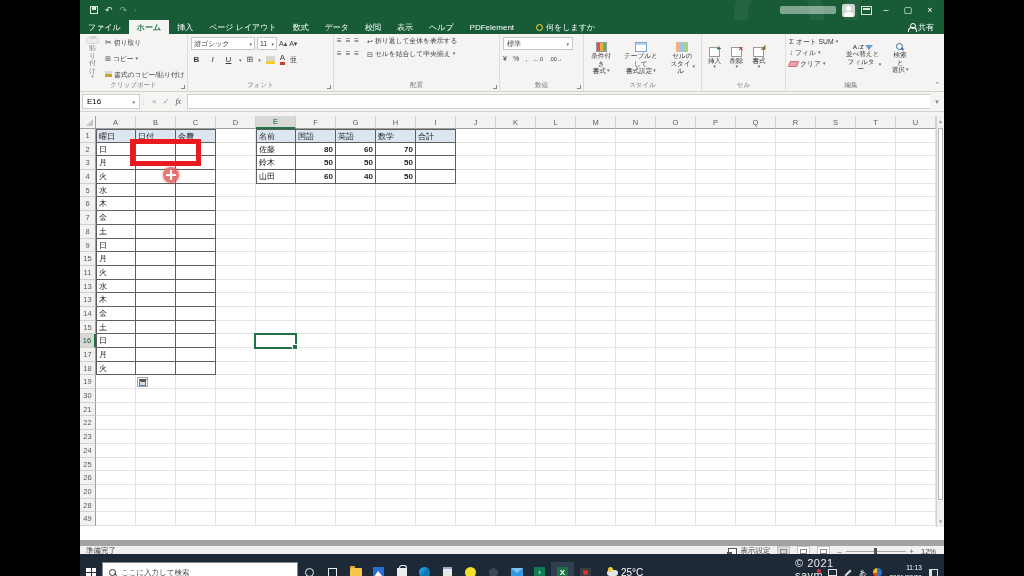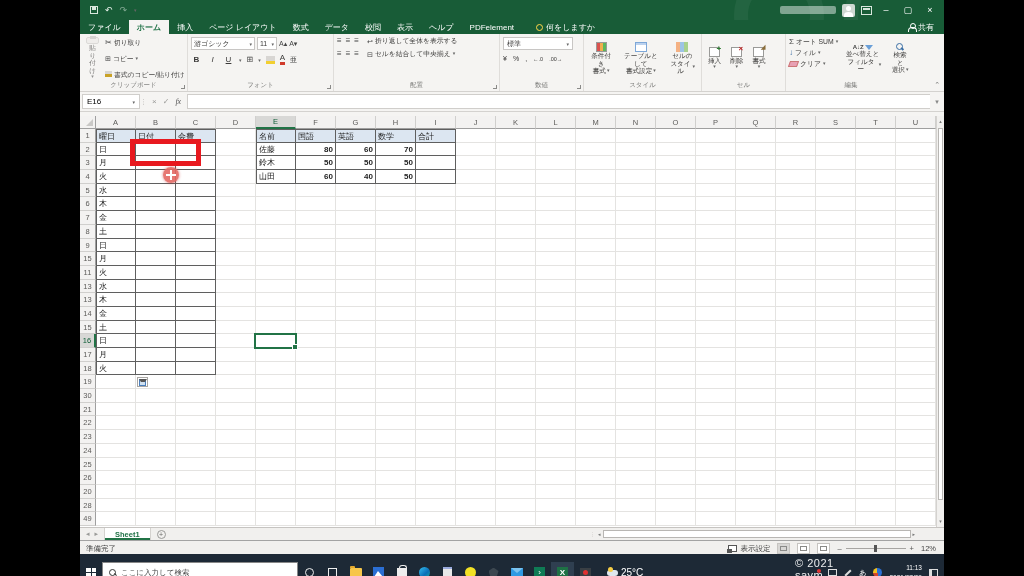--- a/index.html
+++ b/index.html
@@ -143,21 +143,21 @@
   .sheettab { background:#fff; color:#1e7145; font-weight:bold; padding:0 10px; display:flex; align-items:center;
     border-right:1px solid #d4d2cf; border-left:1px solid #d4d2cf; box-shadow:inset 0 -2px 0 #217346; font-size:7.5px; }
   .addsheet { width:9px; height:9px; border:1px solid #9a9a98; border-radius:50%; color:#6a6a68;
     font-size:7px; line-height:7px; text-align:center; margin:auto 6px; }
   .hscroll { position:absolute; left:510px; top:0; height:12px; display:flex; align-items:center; font-size:5px; color:#777; }
   .hsplit { color:#b5b3b0; margin-right:3px; }
   .hthumb { width:308px; height:8px; background:#fff; border:1px solid #b8b6b3; margin:0 2px; }
 
   
   .statusbar { position:absolute; left:0; top:540px; width:864px; height:16px; background:#f1f0ee;
-    border-top:1px solid #a3a3a3; display:flex; align-items:center; font-size:7.5px; color:#444; }
+    border-top:6px solid #a3a3a3; display:flex; align-items:center; font-size:7.5px; color:#444; }
   .statusbar .mode { padding-left:6px; }
   .sb-right { margin-left:auto; display:flex; align-items:center; gap:7px; padding-right:8px; }
   .dispset { display:flex; align-items:center; gap:3px; }
   .dispic { width:9px; height:7px; border:1px solid #555; position:relative; background:#fff; }
   .dispic::after { content:""; position:absolute; left:-2px; bottom:-2px; width:5px; height:4px; background:#555; }
   .viewbtn { width:13px; height:11px; border:1px solid #c6c4c1; background:#fff; position:relative; }
   .viewbtn.active { background:#d8d7d5; }
   .viewbtn::after { content:""; position:absolute; left:2px; top:2px; right:2px; bottom:2px; border:1px solid #8a8a88; }
   .zoomctl { display:flex; align-items:center; gap:4px; color:#555; }
   .ztrack { width:60px; height:1px; background:#a7a5a2; position:relative; }
@@ -1192,34 +1192,20 @@
       <div class="fill-cursor" style="left: 83px; top: 51px;"></div>
       <div class="autofill-btn" style="left: 57px; top: 260.6px;"></div>
     </div>
 
   <div class="vscroll">
     <div class="arr">▴</div>
     <div class="vthumb"></div>
     <div class="arr bot">▾</div>
   </div>
 
-  <div class="sheetbar">
-    <span class="shnav">
-      <span>◂</span>
-      <span>▸</span>
-    </span>
-    <span class="sheettab">Sheet1</span>
-    <span class="addsheet">+</span>
-    <span class="hscroll">
-      <span class="hsplit">⋮</span>
-      <span>◂</span>
-      <span class="hthumb"></span>
-      <span>▸</span>
-    </span>
-  </div>
 
   <div class="statusbar">
     <span class="mode">準備完了</span>
     <span class="sb-right">
       <span class="dispset">
         <span class="dispic"></span>
         <span>表示設定</span>
       </span>
       <span class="viewbtn active"></span>
       <span class="viewbtn"></span>

